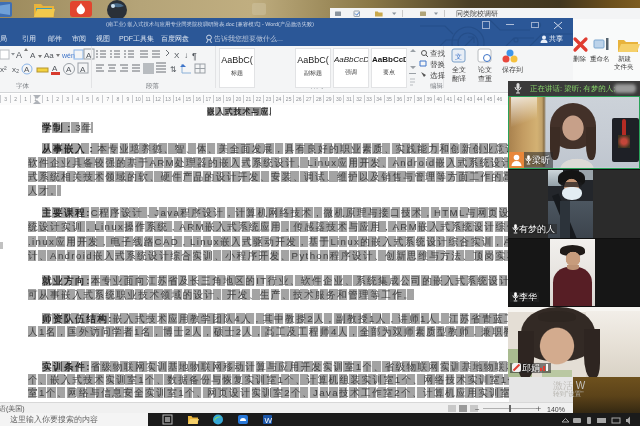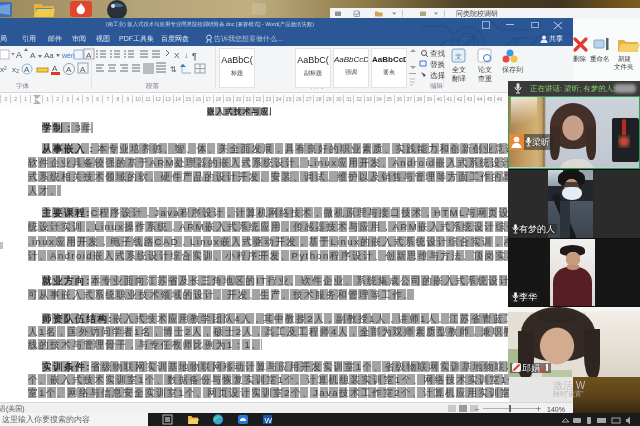--- a/index.html
+++ b/index.html
@@ -345,21 +345,20 @@
     <div class="ln" style="top:65px"><u>式系统相关技术领域的软、硬件产品的设计开发、安装、调试、维护以及销售与管理等方面工作的高素质技术应用型</u></div>
     <div class="ln" style="top:79px"><u>人才。</u></div>
     <div class="ln" style="top:101px;left:42px"><u><b>主要课程:</b>C程序设计，Java程序设计，计算机网络技术，微机原理与接口技术，HTML与网页设计，小型管理系</u></div>
     <div class="ln" style="top:115.2px"><u>统设计实训，Linux操作系统，ARM嵌入式系统应用，传感器技术与应用，ARM嵌入式系统设计综合实训，嵌入式</u></div>
     <div class="ln" style="top:129.6px"><u>.inux应用开发，电子线路CAD，Linux嵌入式驱动开发，基于Linux的嵌入式系统设计综合实训，Android嵌入式系统设</u></div>
     <div class="ln" style="top:143.8px"><u>计、Android嵌入式系统设计综合实训、小程序开发、Python程序设计、创新思维与方法、顶岗实习与毕业项目等。</u></div>
     <div class="ln" style="top:169px;left:42px"><u><b>就业方向:</b>本专业面向江苏省及长三角地区的IT行业、软件企业、系统集成公司的嵌入式系统设计开发技术领域，</u></div>
     <div class="ln" style="top:182.8px"><u>可从事嵌入式系统职业技术领域的设计、开发、生产、技术服务和管理等工作。</u></div>
     <div class="ln" style="top:207px;left:42px"><u><b>师资队伍结构:</b>嵌入式技术应用教学团队4人，其中教授2人，副教授1人，讲师1人。江苏省青蓝工程中青年学术带头</u></div>
     <div class="ln" style="top:220px"><u>人1名，国外访问学者1名，博士2人，硕士2人，高工及工程师4人，全部为双师素质型教师，兼职教师均来自企业一</u></div>
-    <div class="ln" style="top:233px"><u>线的技术与管理骨干，与专任教师比例为1：1。</u></div>
     <div class="ln" style="top:255.3px;left:42px"><u><b>实训条件:</b>省级物联网实训基地物联网移动计算与应用开发实训室1个、省级物联网实训基地物联网云计算实训室1</u></div>
     <div class="ln" style="top:268.3px"><u>个、嵌入式技术实训室1个、数据备份与恢复实训室1个、计算机组装实训室1个、网络技术实训室1个、网络工程实训</u></div>
     <div class="ln" style="top:281.3px"><u>室1个、网络与信息安全实训室1个、网页设计实训室2个、Java技术工作室2个、计算机应用实训室6个、数据库技术</u></div>
   </div>
   <div id="wstatus">
     <span style="position:absolute;left:-8px;top:0;line-height:11px">英语(美国)</span>
     <svg class="abs" style="left:448px;top:2px" width="125" height="9">
       <rect x="0" y="0" width="8" height="7" fill="#c8c8c8"></rect>
           <rect x="11" y="0" width="8" height="7" fill="#9a9a9a"></rect>
           <rect x="22" y="0" width="8" height="7" fill="#c8c8c8"></rect>
@@ -373,21 +372,21 @@
   </div>
 </div>
 
 <div id="wallbr" class="abs"></div>
 <div id="acttext" class="abs">
   <div style="position:absolute;left:45px;top:2px;font-size:10px;color:#c3c1bd">激活 W</div>
   <div style="position:absolute;left:45px;top:13px;font-size:6.5px;color:#b3b1ab">转到"设置"</div>
 </div>
 
 <div id="taskbar" class="abs">
-  <div id="search"><span style="margin-left:2px">这里输入你要搜索的内容</span></div>
+  <div id="search"><span style="margin-left:10px">这里输入你要搜索的内容</span></div>
   <svg class="abs" style="left:160px;top:1px" width="130" height="11">
     <g transform="translate(3,1)">
           <rect width="9" height="9" fill="none" stroke="#b8b8b8" stroke-width="1"></rect>
           <rect x="2" y="2" width="5" height="5" fill="#888"></rect>
         </g>
     <g transform="translate(28,1)">
           <path d="M0 1 h3.5 l1 1.5 h5.5 v6.5 h-10z" fill="#e8b33c"></path>
           <path d="M0 9 L2 4 h9 L9 9z" fill="#f5d06a"></path>
         </g>
     <g transform="translate(53,0.5)">
@@ -429,21 +428,21 @@
     <div class="abs" style="left:37px;top:0;width:95px;height:70px;background:linear-gradient(180deg,#ccd2d9 0,#c6ccd4 40px,#bfc6cf 70px)"></div>
     <div class="abs" style="left:103px;top:21px;width:27px;height:44px;background:#1e2026;border-radius:2px"></div>
     <div class="abs" style="left:113px;top:22px;width:4px;height:20px;background:#b52c24;border-radius:2px"></div>
     <div class="abs" style="left:109px;top:38px;width:12px;height:13px;background:radial-gradient(circle at 50% 50%,#c2463a 30%,#3a3320 78%)"></div>
 
     <div class="abs" style="left:41px;top:6px;width:46px;height:46px;background:#433129;border-radius:50% 50% 45% 45%"></div>
     <div class="abs" style="left:41px;top:30px;width:10px;height:33px;background:#3c2c24;border-radius:0 0 45% 35%"></div>
     <div class="abs" style="left:77px;top:30px;width:10px;height:33px;background:#3c2c24;border-radius:0 0 35% 45%"></div>
     <div class="abs" style="left:47px;top:12px;width:34px;height:41px;background:radial-gradient(ellipse 17px 20px at 17px 19px,#c7a089 60%,rgba(199,160,137,0) 65%)"></div>
     <div class="abs" style="left:42px;top:56px;width:52px;height:16px;background:radial-gradient(ellipse 26px 16px at 26px 16px,#dcdad6 62%,rgba(220,218,214,0) 66%)"></div>
-    <div class="vlabel" style="left:0;top:37px">
+    <div class="vlabel" style="left:0;top:55px">
       <span style="display:inline-block;width:15px;height:16px;background:#e8873a;vertical-align:top;text-align:center"><svg width="11" height="12" style="margin-top:2px">
               <circle cx="5.5" cy="3.5" r="2.8" fill="#fff"></circle>
               <path d="M0.5 12 a5 5 0 0 1 10 0z" fill="#fff"></path>
             </svg></span><u style="display:inline-block;height:16px;line-height:16px;padding:0 3px 0 1px"><svg class="micw" viewBox="0 0 8 11">
               <rect x="2.5" y="0" width="3" height="5.5" rx="1.5" fill="#fff"></rect>
               <path d="M1 3.5 a3 3 0 0 0 6 0 M4 6.5 v2.5 M2 10 h4" stroke="#fff" fill="none" stroke-width="1"></path>
             </svg>梁昕</u>
     </div>
   </div>
 

